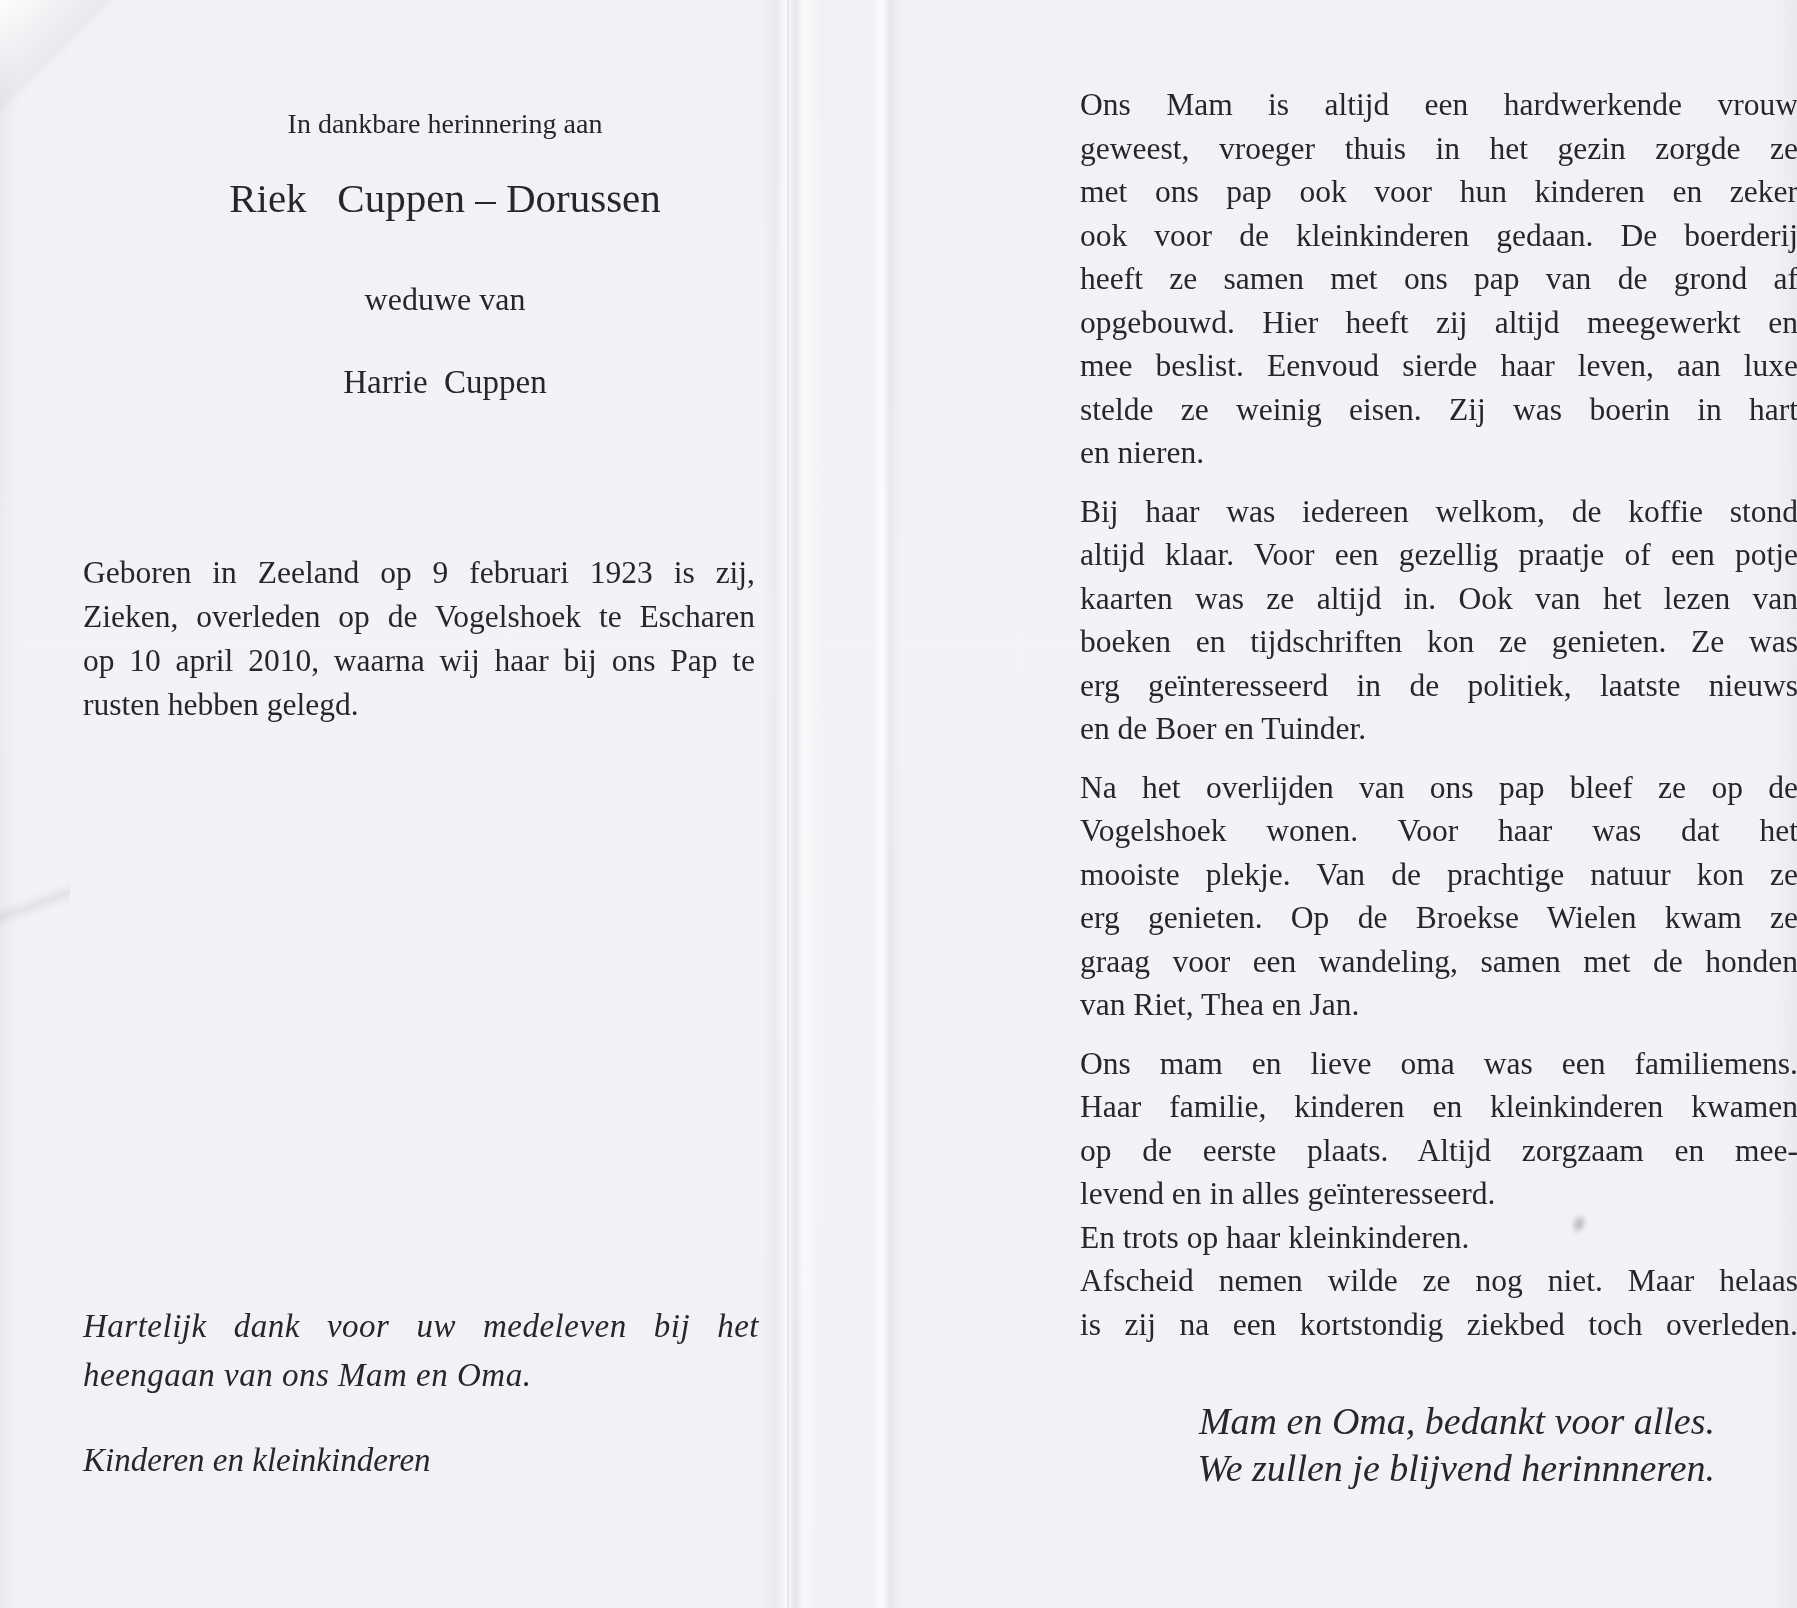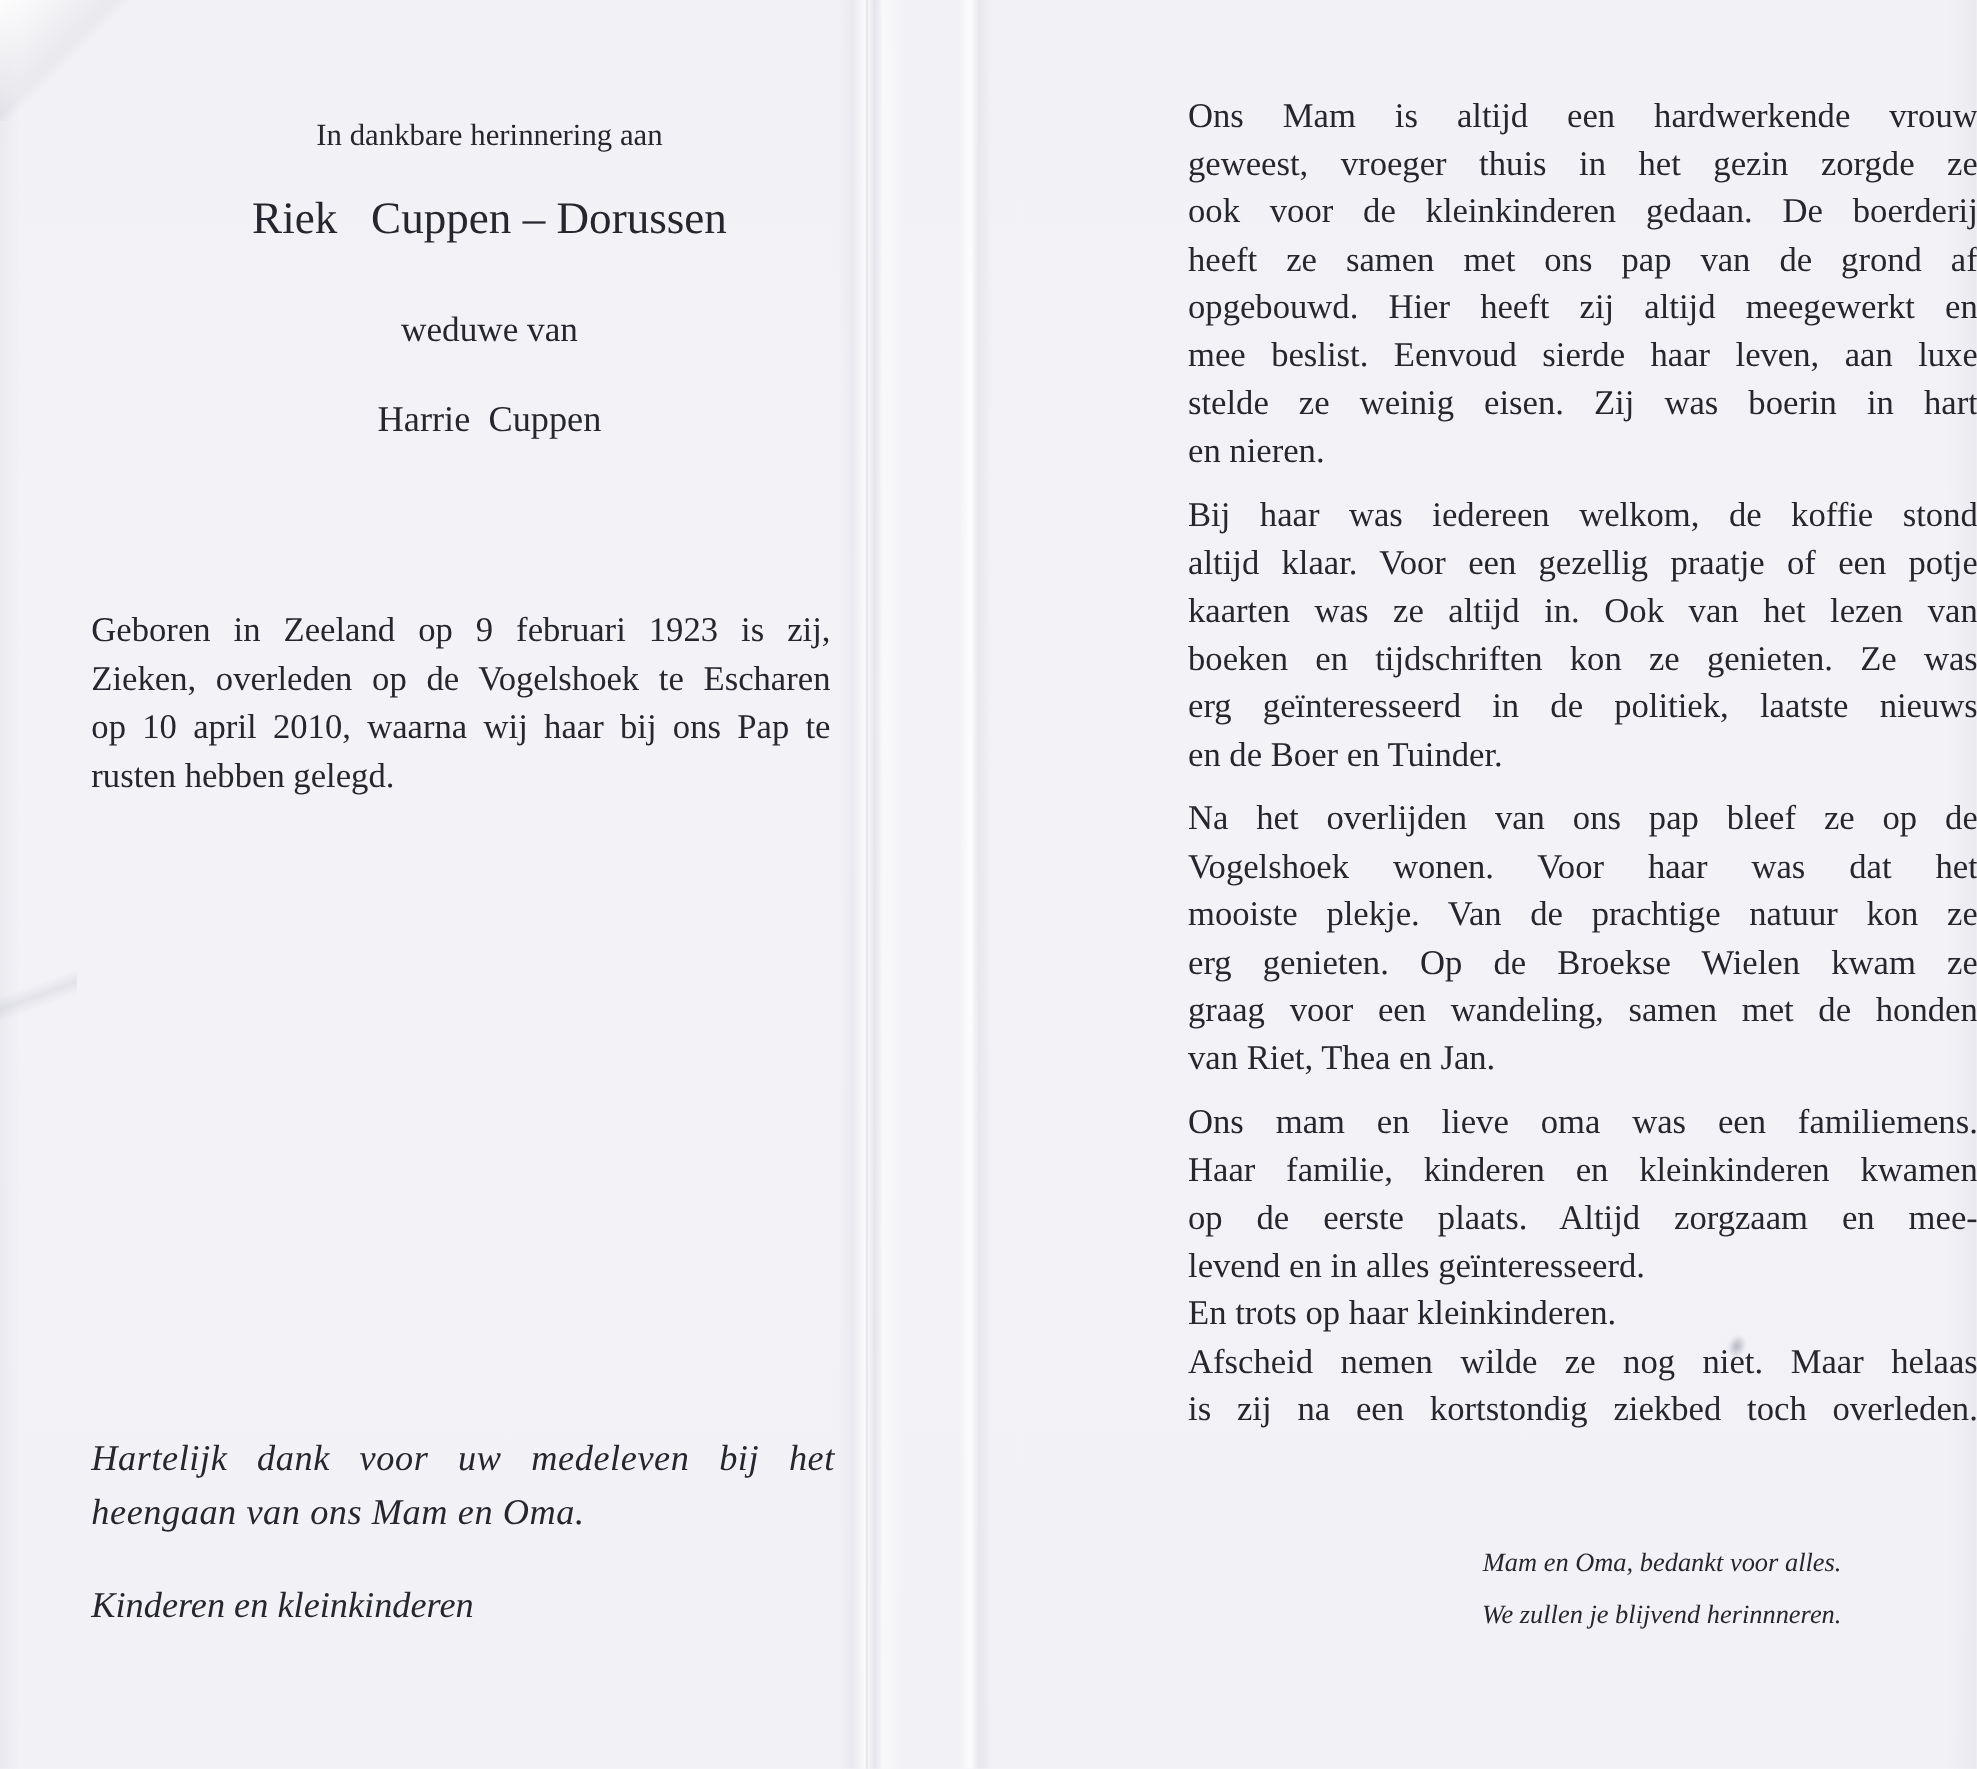--- a/index.html
+++ b/index.html
@@ -23,21 +23,21 @@
   #lp-name{top:174px;font-size:41px;}
   #lp-relation{top:281px;font-size:32px;}
   #lp-spouse{top:364px;font-size:33px;}
   #lp-bio{left:83px;top:551px;width:672px;font-size:31.5px;line-height:44px;}
   #lp-thanks{left:83px;top:1302px;width:676px;font-size:33px;line-height:49px;font-style:italic;letter-spacing:0.5px;}
   #lp-signature{left:83px;top:1442px;width:689px;text-align:left;font-size:33px;font-style:italic;}
 
   
   #rp-text{left:1036px;top:83px;width:718px;font-size:31.5px;line-height:43.5px;margin-left:44px;}
   #rp-text .para{margin:0 0 15px 0;}
-  #rp-closing{left:972px;top:1398px;width:702px;text-align:right;font-style:italic;font-size:24px;line-height:47px;}
+  #rp-closing{left:1013px;top:1398px;width:702px;text-align:right;font-style:italic;font-size:38px;line-height:47px;}
 
   
   #fold{
     left:762px;top:0;width:60px;height:1608px;
     background:linear-gradient(90deg,
       rgba(0,0,0,0) 0%,
       rgba(120,120,135,0.07) 22%,
       rgba(255,255,255,0.75) 42%,
       rgba(160,160,175,0.16) 55%,
       rgba(255,255,255,0.55) 68%,
@@ -91,20 +91,21 @@
 <div class="abs" id="lp-thanks">
     <div class="line just">Hartelijk dank voor uw medeleven bij het</div>
     <div class="line">heengaan van ons Mam en Oma.</div>
   </div>
 <div class="abs" id="lp-signature">Kinderen en kleinkinderen</div>
 
 <div class="abs" id="rp-text">
   <div class="para">
       <div class="line just">Ons Mam is altijd een hardwerkende vrouw</div>
       <div class="line just">geweest, vroeger thuis in het gezin zorgde ze</div>
+      <div class="line just">met ons pap ook voor hun kinderen en zeker</div>
       <div class="line just">ook voor de kleinkinderen gedaan. De boerderij</div>
       <div class="line just">heeft ze samen met ons pap van de grond af</div>
       <div class="line just">opgebouwd. Hier heeft zij altijd meegewerkt en</div>
       <div class="line just">mee beslist. Eenvoud sierde haar leven, aan luxe</div>
       <div class="line just">stelde ze weinig eisen. Zij was  boerin in hart</div>
       <div class="line">en nieren.</div>
     </div>
   <div class="para">
       <div class="line just">Bij haar was iedereen welkom, de koffie stond</div>
       <div class="line just">altijd klaar. Voor een gezellig praatje of een potje</div>

